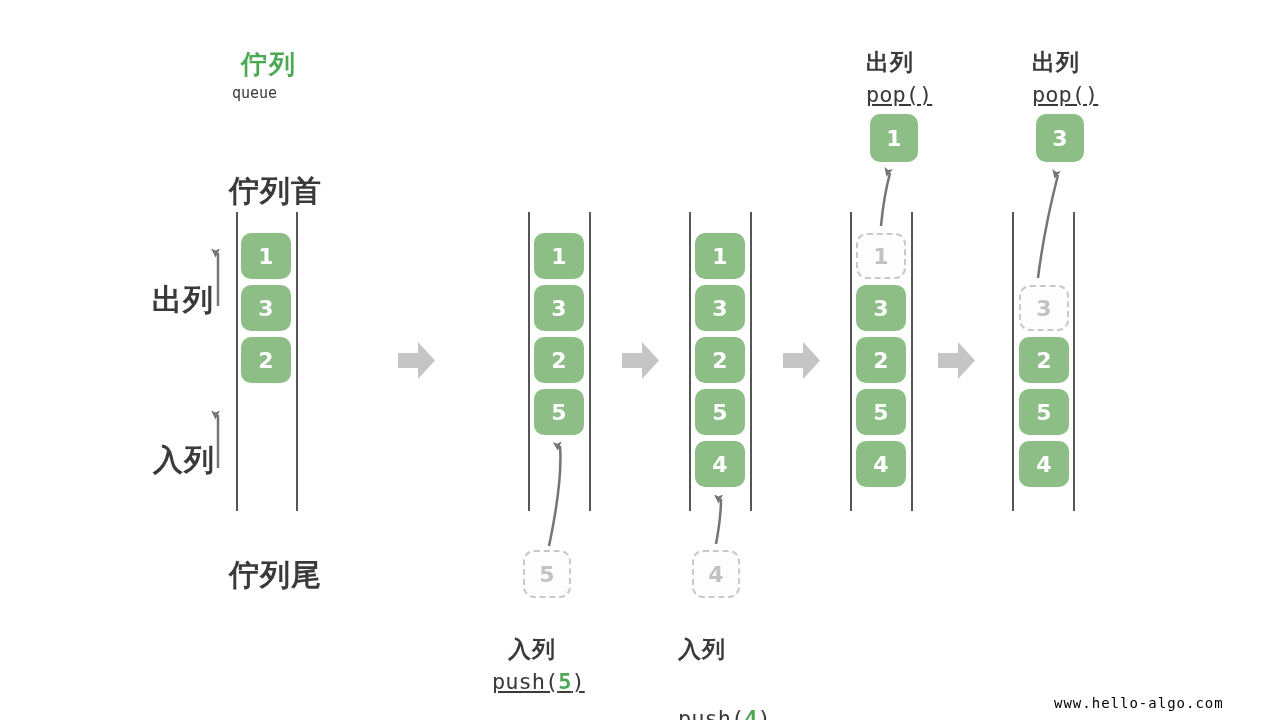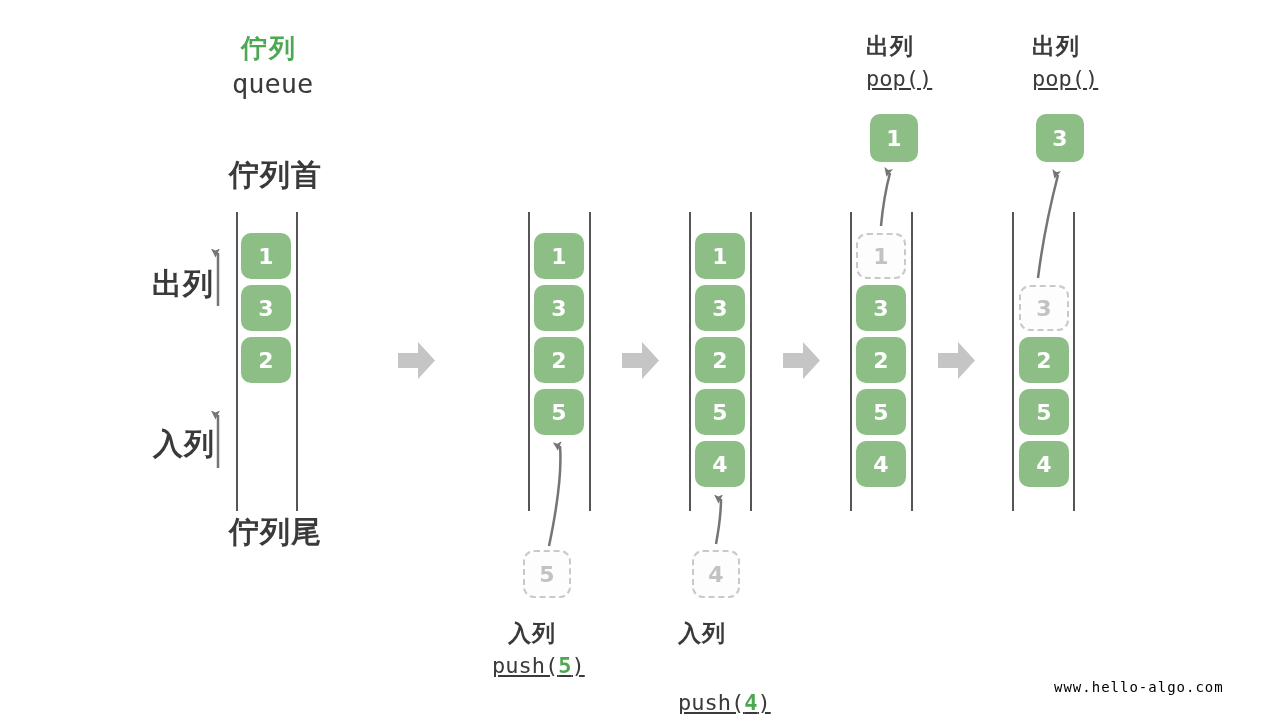--- a/index.html
+++ b/index.html
@@ -1,30 +1,30 @@
 <!DOCTYPE html>
 <html><head>
 <meta charset="utf-8">
 <style>
   html,body{margin:0;padding:0;background:#ffffff;}
   #canvas{
     position:relative;width:1280px;height:720px;background:#ffffff;overflow:hidden;
     font-family:"DejaVu Sans","Liberation Sans",sans-serif;color:#3a3a3a;
   }
   .mono{font-family:"DejaVu Sans Mono","Liberation Mono",monospace;}
-  .abs{position:absolute;}
+  .abs{position:absolute;margin-top:16px;}
 
   
   .title-zh{left:241px;top:31px;font-size:26px;font-weight:bold;color:#4ca853;letter-spacing:2px;}
-  .title-en{left:232px;top:68px;font-size:27px;color:#3a3a3a;}
+  .title-en{left:232px;top:68px;font-size:15px;color:#3a3a3a;}
 
   
   .lbl{font-size:30px;font-weight:bold;color:#3a3a3a;letter-spacing:1px;}
   .lbl-front{left:229px;top:155px;}
-  .lbl-rear{left:229px;top:512px;}
+  .lbl-rear{left:229px;top:539px;}
   .lbl-deq{left:152px;top:264px;}
   .lbl-enq{left:153px;top:424px;}
 
   
   .rail{position:absolute;top:212px;width:2px;height:299px;background:#555555;}
   .c1l{left:236px}.c1r{left:296px}
   .c2l{left:528px}.c2r{left:589px}
   .c3l{left:689px}.c3r{left:750px}
   .c4l{left:850px}.c4r{left:911px}
   .c5l{left:1012px}.c5r{left:1073px}

